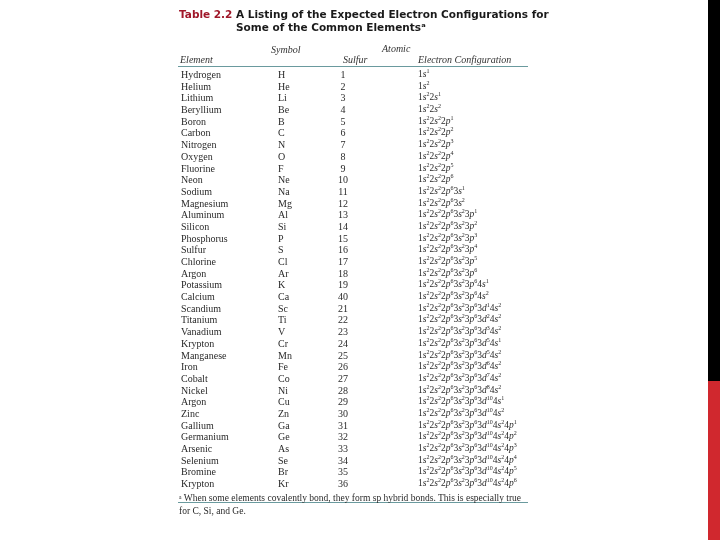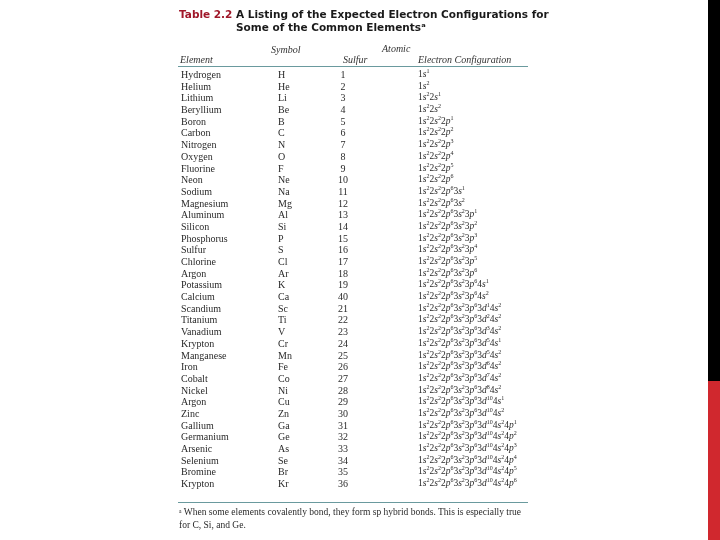--- a/index.html
+++ b/index.html
@@ -21,21 +21,21 @@
     .rows { position: absolute; left: 0; top: 69px; width: 580px; }
     .row { position: relative; height: 11.7px; font-size: 10px; line-height: 11.7px; }
     .row span { position: absolute; top: 0; white-space: nowrap; color: #2a2a2a; }
     .c-el { left: 181px; }
     .c-sym { left: 278px; }
     .c-num { left: 324px; width: 38px; text-align: center; }
     .c-cfg { left: 418px; font-size: 9.5px; }
     .c-cfg sup { font-size: 6px; vertical-align: 4px; line-height: 0; }
     .c-cfg i { font-style: italic; }
 
-    .footnote { position: absolute; left: 179px; top: 506px; width: 350px; font-size: 9.5px; line-height: 13px; color: #2a2a2a; }
+    .footnote { position: absolute; left: 179px; top: 492px; width: 350px; font-size: 9.5px; line-height: 13px; color: #2a2a2a; }
   </style>
 </head>
 <body>
 
 <div class="right-bar-black"></div>
 <div class="right-bar-red"></div>
 
 <div class="caption">
   <span class="tnum">Table 2.2</span>
   <span class="ttext">A Listing of the Expected Electron Configurations for Some of the Common Elementsᵃ</span>

